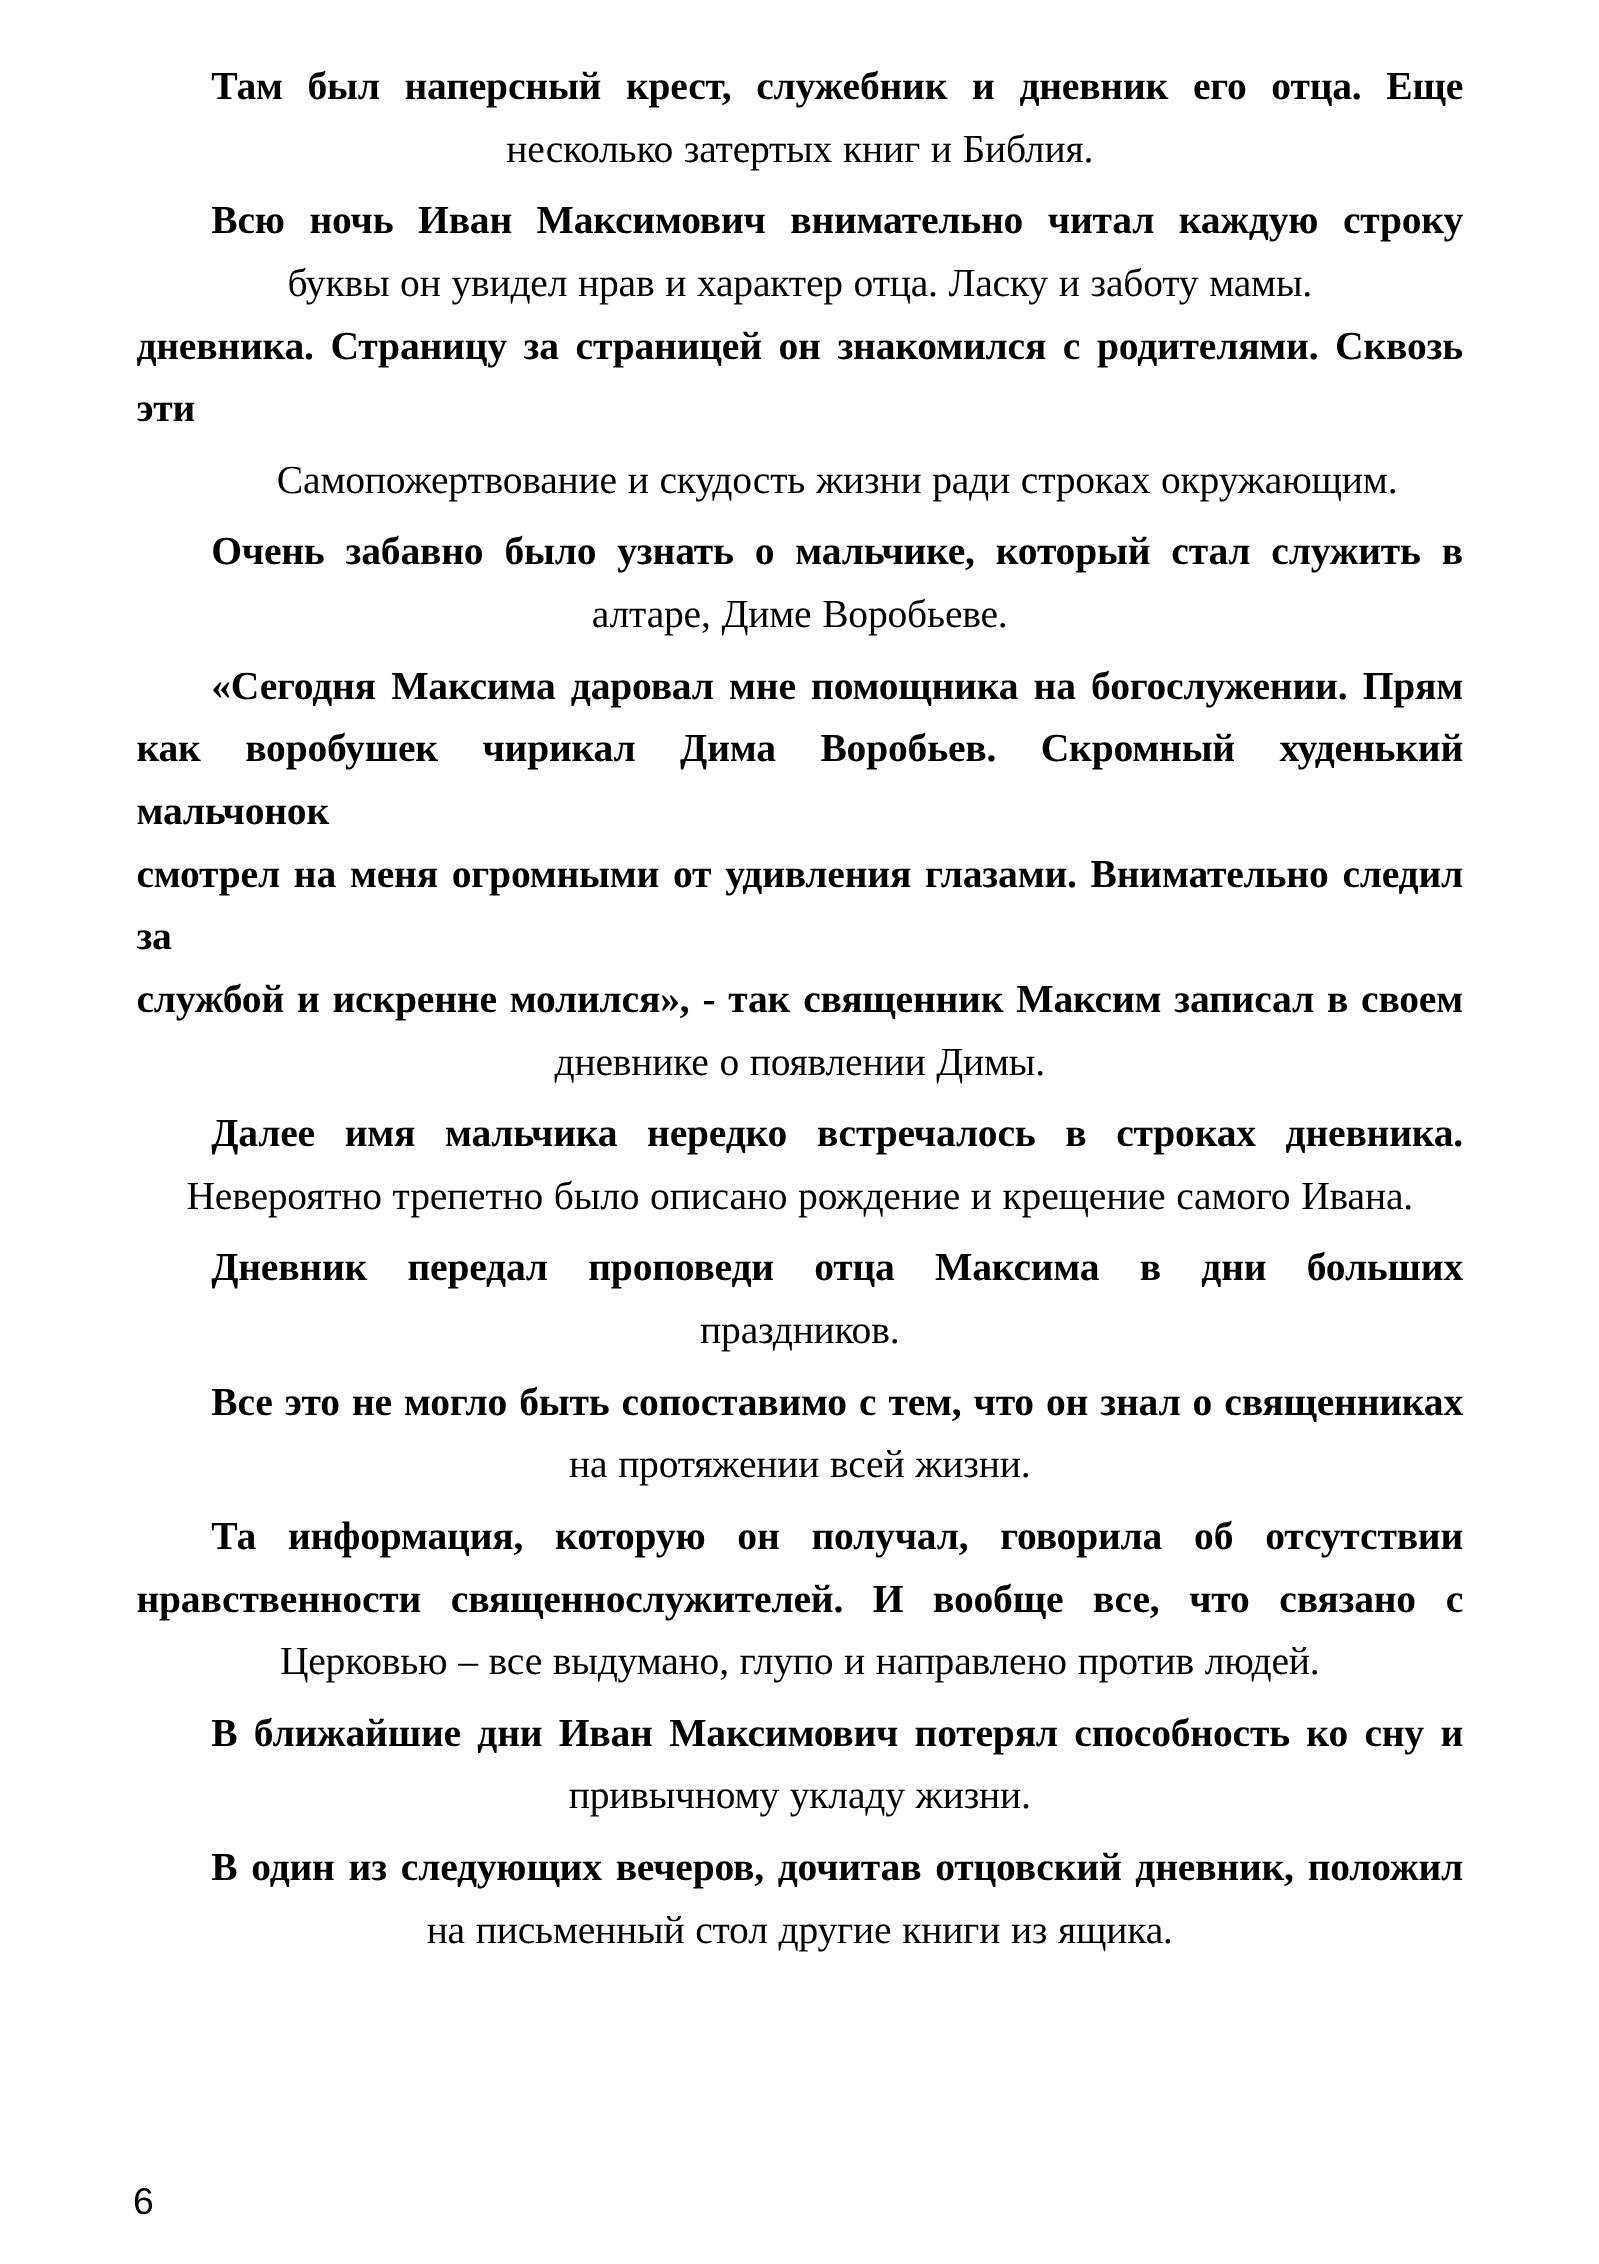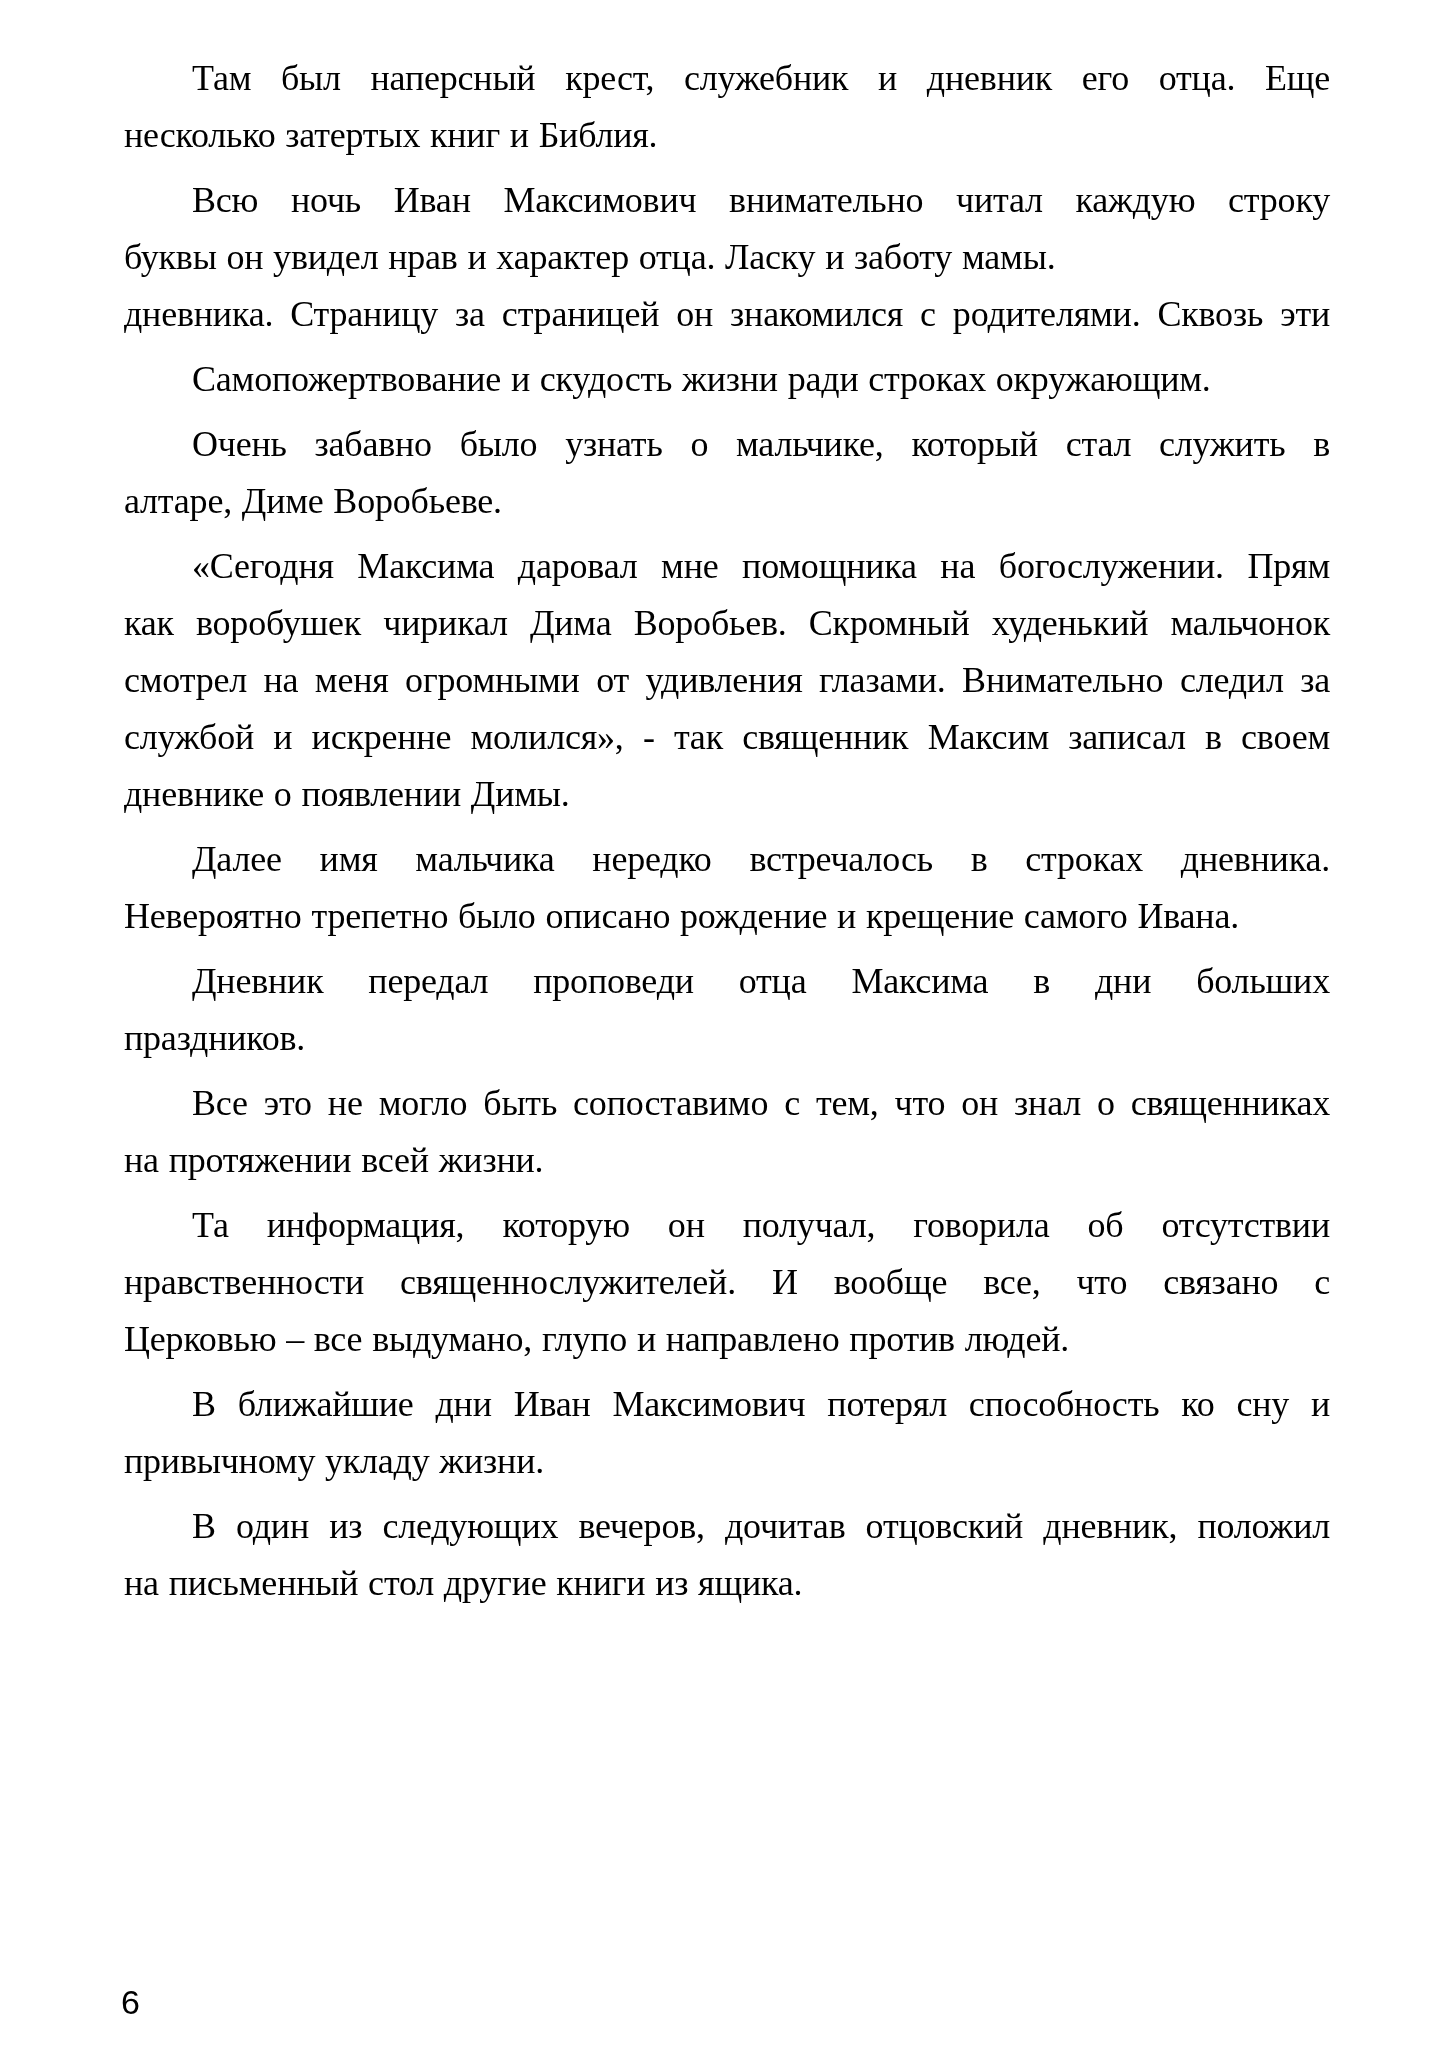--- a/index.html
+++ b/index.html
@@ -22,26 +22,27 @@
     width: 1206px;
   }
   .paragraph {
     margin-bottom: 8px;
   }
   .line {
     font-size: 36px;
     line-height: 57px;
     letter-spacing: -0.2px;
     word-spacing: 1px;
-    text-align: left;
+    text-align: center;
   }
   
   .line.fill {
     text-align: justify;
     text-align-last: justify;
+    font-weight: bold;
   }
   
   .line.first {
     text-indent: 68px;
   }
   .page-number {
     position: absolute;
     left: 121px;
     top: 1982px;
     font-family: "Liberation Sans", "DejaVu Sans", sans-serif;

